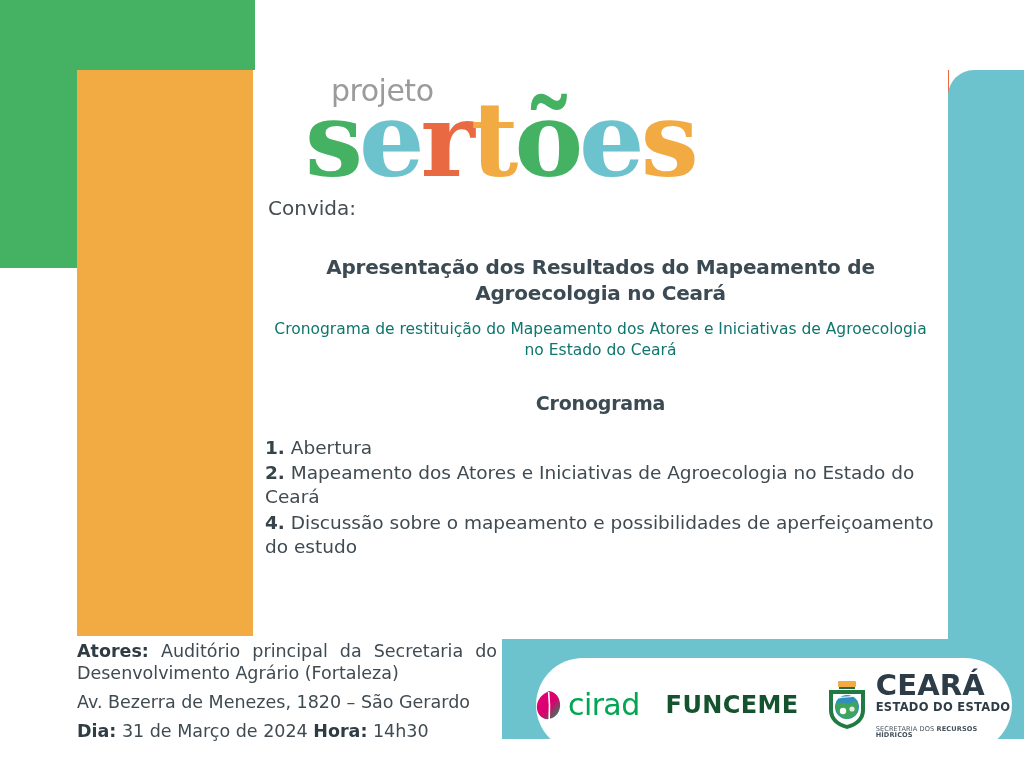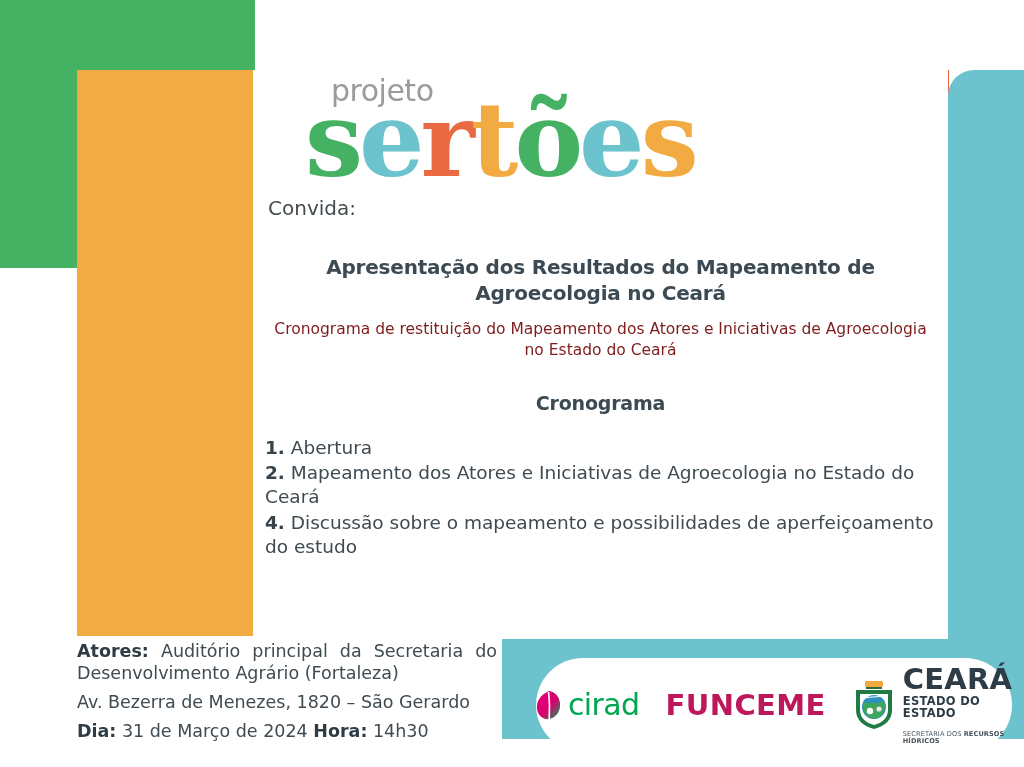--- a/index.html
+++ b/index.html
@@ -111,21 +111,21 @@
     line-height: 1.32;
     color: #3b4a53;
     letter-spacing: -0.2px;
   }
   #subtitle {
     margin: 12px 16px 0 16px;
     text-align: center;
     font-size: 15.5px;
     font-weight: 400;
     line-height: 1.38;
-    color: #7f1d1d;
+    color: #0f766e;
   }
   #cronograma-heading {
     margin: 30px 0 0 0;
     text-align: center;
     font-size: 19px;
     font-weight: 700;
     color: #3b4a53;
     letter-spacing: -0.2px;
   }
   #schedule {
@@ -180,23 +180,23 @@
     font-family: "DejaVu Sans", sans-serif;
     font-size: 30px;
     font-weight: 400;
     color: #00a651;
     letter-spacing: -0.6px;
     line-height: 1;
   }
   
   #logo-funceme {
     font-family: "DejaVu Sans", sans-serif;
-    font-size: 29px;
-    font-weight: 700;
-    color: #be185d;
+    font-size: 24px;
+    font-weight: 700;
+    color: #14532d;
     letter-spacing: 0.4px;
     line-height: 1;
   }
   
   #logo-ceara { gap: 7px; }
   #ceara-crest { width: 44px; height: 50px; flex: none; }
   #ceara-words { line-height: 1; }
   #ceara-title {
     font-family: "DejaVu Sans", sans-serif;
     font-size: 29px;

